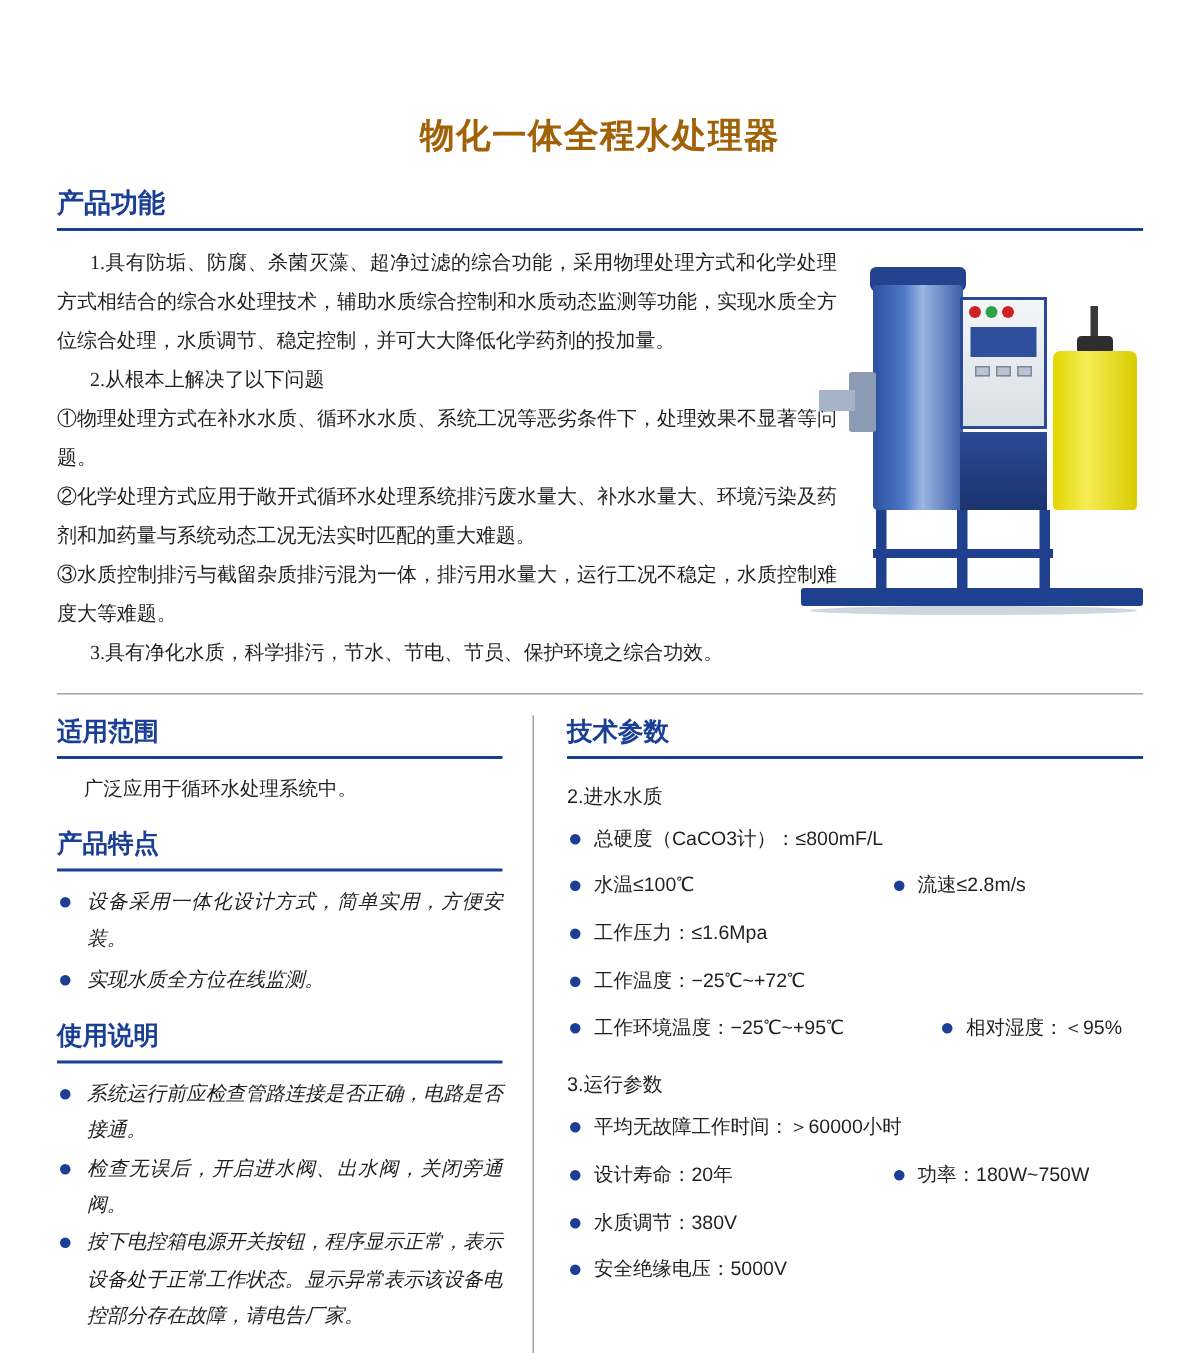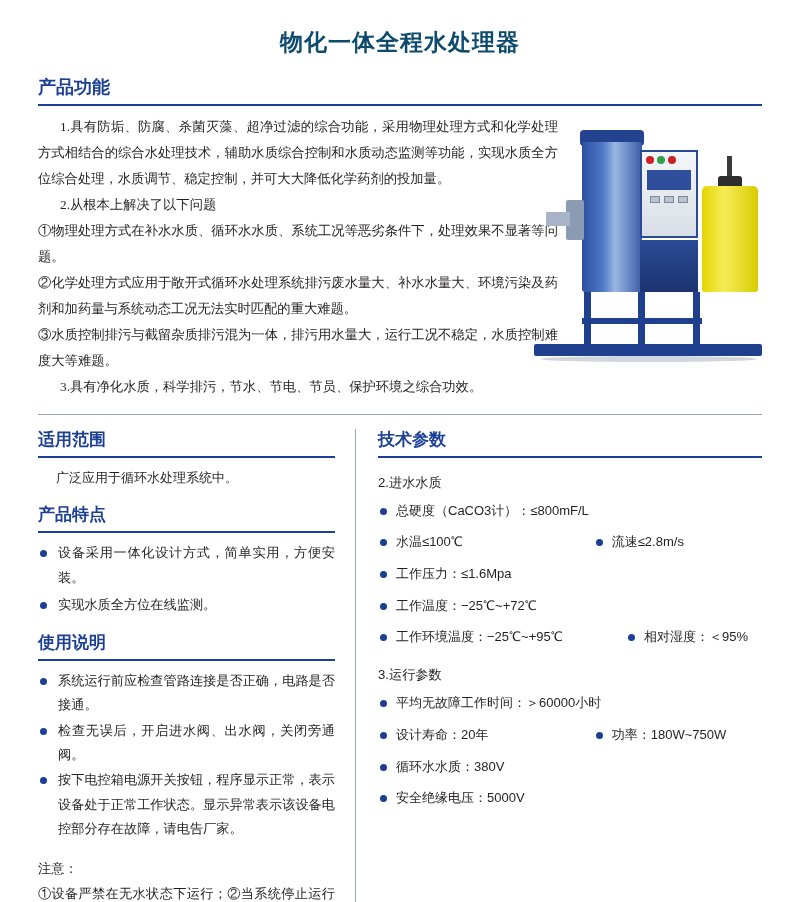--- a/index.html
+++ b/index.html
@@ -14,25 +14,26 @@
     overflow: hidden;
   }
   .page {
     width: 800px;
     height: 902px;
     position: relative;
     padding: 0;
   }
   .main-title {
     text-align: center;
-    color: #0c4a6e;
+    color: #a16207;
     font-size: 23px;
     font-weight: bold;
     letter-spacing: 1px;
     padding-top: 27px;
+    margin-top: 48px;
   }
   .section-head {
     color: #1b3f94;
     font-size: 18px;
     font-weight: bold;
     padding-bottom: 5px;
     border-bottom: 2px solid #1b3f94;
     margin: 0 0 8px 0;
     line-height: 1.3;
   }
@@ -140,21 +141,21 @@
     gap: 0;
   }
   .col-left { width: 318px; padding-right: 20px; border-right: 1px solid #9aa3b0; }
   .col-right { width: 406px; padding-left: 22px; }
   .para {
     font-size: 13px;
     line-height: 1.9;
     text-indent: 18px;
     margin: 2px 0 14px 0;
   }
-  ul.bl { list-style: none; margin: 4px 0 14px 0; padding: 0; }
+  ul.bl { list-style: none; margin: 4px 0 14px 0; padding: 0; font-style: italic; }
   ul.bl li {
     position: relative;
     padding-left: 20px;
     font-size: 13.2px;
     line-height: 1.85;
     margin-bottom: 3px;
     text-align: justify;
   }
   ul.bl li::before {
     content: "";
@@ -308,21 +309,21 @@
         <div class="tp-title">3.运行参数</div>
         <div class="tp-rows">
           <div class="tp-row">
             <div class="tp-cell tp-c1" style="width:320px">平均无故障工作时间：＞60000小时</div>
           </div>
           <div class="tp-row">
             <div class="tp-cell tp-c1">设计寿命：20年</div>
             <div class="tp-cell tp-c2">功率：180W~750W</div>
           </div>
           <div class="tp-row">
-            <div class="tp-cell tp-c1">循环水水质：380V</div>
+            <div class="tp-cell tp-c1">水质调节：380V</div>
           </div>
           <div class="tp-row">
             <div class="tp-cell tp-c1">安全绝缘电压：5000V</div>
           </div>
         </div>
       </div>
 
     </div>
   </div>
 </div>

